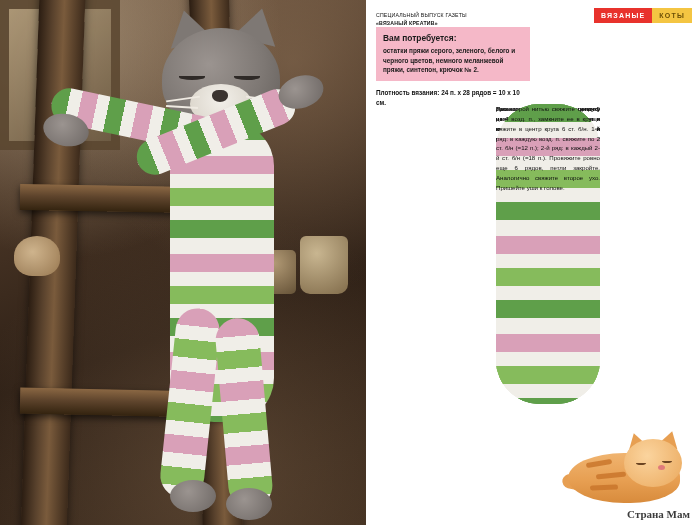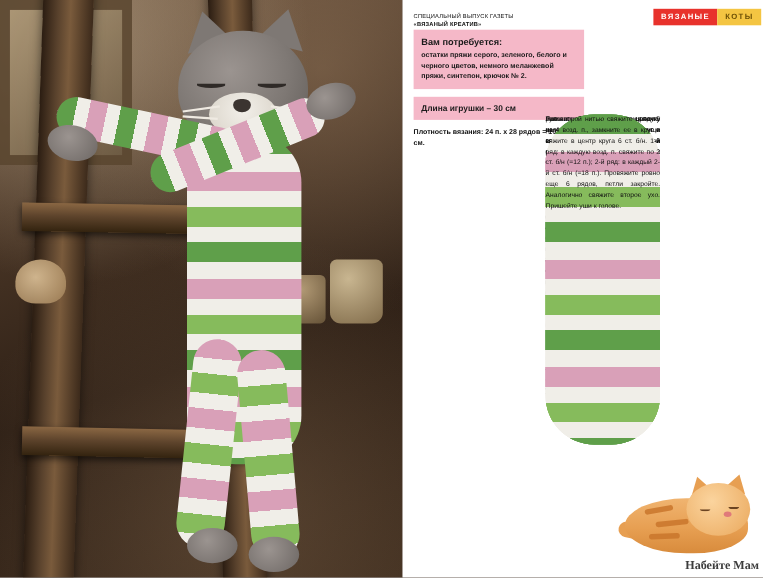--- a/index.html
+++ b/index.html
@@ -167,21 +167,21 @@
   }
   .badge .b2 {
     background: #f4c542; color: #6b4f05; font-size: 7px; font-weight: bold;
     letter-spacing: 1.2px; padding: 4px 7px;
   }
   h1.title {
     margin: 10px 0 8px 0;
     font-size: 25px; font-weight: bold; color: #e8322c;
     letter-spacing: .2px;
   }
-  .cols { display: flex; gap: 9px; flex-direction: column; }
+  .cols { display: flex; gap: 9px; }
   .col { width: 155px; }
   .box {
     background: #f5b8c8; color: #1a1a1a;
     padding: 6px 7px; margin-bottom: 7px;
   }
   .box .bt { font-size: 8.4px; font-weight: bold; margin-bottom: 3px; }
   .box .bp { font-size: 6.4px; line-height: 1.5; font-weight: bold; }
   .box.small .bt { font-size: 7.6px; font-weight: bold; margin: 0; }
   .meta {
     font-size: 6.4px; line-height: 1.5; font-weight: bold; color: #111;
@@ -280,23 +280,20 @@
     </div>
 
 
     <div class="cols">
 
       <div class="col">
         <div class="box">
           <div class="bt">Вам потребуется:</div>
           <div class="bp">остатки пряжи серого, зеленого, белого и черного цветов, немного меланжевой пряжи, синтепон, крючок № 2.</div>
         </div>
-        <div class="box small">
-          <div class="bt">Длина игрушки – 30 см</div>
-        </div>
         <div class="meta">Плотность вязания: 24 п. х 28 рядов = 10 х 10 см.</div>
         <p class="body">Голова: серой нитью свяжите цепочку из 4 возд. п., замкните ее в круг и провяжите 8 ст. б/н. 1-й ряд: в каждую возд. п. свяжите по 2 ст. б/н (=16 п.); 2-й ряд: в каждом 2-й ряд: в каждый 2-й ст. б/н предыдущего ряда свяжите по 2 ст. б/н (=24 п.); 3-й ряд: в каждый 3-й ст. предыдущего ряда свяжите по 2 ст. б/н (=32 п.); 4-й ряд: в каждый 4-й ст. предыдущего ряда свяжите по 2 ст. б/н (=40 п.); 5-й ряд: в каждый 5-й ст. предыдущего ряда свяжите по 2 ст. б/н (=48 п.). Провяжите ровно ст. б/н. В следующих 2 рядах равномерно сократите петли до 24 п. Набейте голову синтепоном. Потом два ряда провяжите ровно (шея) и равномерно увеличьте количество петель до 38 п. Начните вывязывать туловище. Провяжите 4 ряда ст. б/н и начните вязать полосками: ширина широких полос – 6 рядов, узкие – 2 ряда. Когда будет провязано 5 широких и 4 узкие полосы, перейдите на се-</p>
       </div>
 
       <div class="col">
         <p class="body">рую нить и убавьте в каждом ряду 5 раз х 7 п. Набейте туловище синтепоном, оставшиеся петли стяните рабочей нитью.</p>
         <p class="body">Лапы: серой нитью свяжите цепочку из 4 возд. п., замкните ее в круг и вяжите в центр круга 8 ст. б/н. 1-й ряд: в каждую возд. п. свяжите по 2 ст. б/н (=16 п.); 2-й ряд: в каждый 2-й ст. предыдущего ряда свяжите по 2 ст. б/н (=24 п.). Два ряда провяжите ровно ст. б/н. Перейдите на нить другого цвета, свяжите 5 п. и обвяжите ее ровно 41 ряд. Для оформления подушечки белой нитью свяжите овал. Свяжите цепочку из 8 возд. п. и обвяжите ее 8 рядами ст. б/н, прибавляя по бокам по 4 п. в каждом ряду. Слегка набейте лапу и пришейте к голове, вышейте нос, усы и глаза.</p>
         <p class="body">Уши: серой нитью свяжите цепочку из 4 возд. п., замкните ее в круг и вяжите в центр круга 6 ст. б/н. 1-й ряд: в каждую возд. п. свяжите по 2 ст. б/н (=12 п.); 2-й ряд: в каждый 2-й ст. б/н (=18 п.). Провяжите ровно еще 6 рядов, петли закройте. Аналогично свяжите второе ухо. Пришейте уши к голове.</p>
       </div>
 
@@ -309,16 +306,16 @@
       <div class="fc-stripe" style="left:34px;top:48px;width:30px;transform:rotate(-6deg);"></div>
       <div class="fc-stripe" style="left:28px;top:60px;width:28px;transform:rotate(-2deg);"></div>
       <div class="fc-ear l"></div>
       <div class="fc-ear r"></div>
       <div class="fc-head"></div>
       <div class="fc-eye" style="left:74px;top:36px;"></div>
       <div class="fc-eye" style="left:100px;top:34px;"></div>
       <div class="fc-nose"></div>
     </div>
 
-    <div class="watermark">Набейте Мам</div>
+    <div class="watermark">Страна Мам</div>
 
   </div>
 </div>
 
 </body></html>

